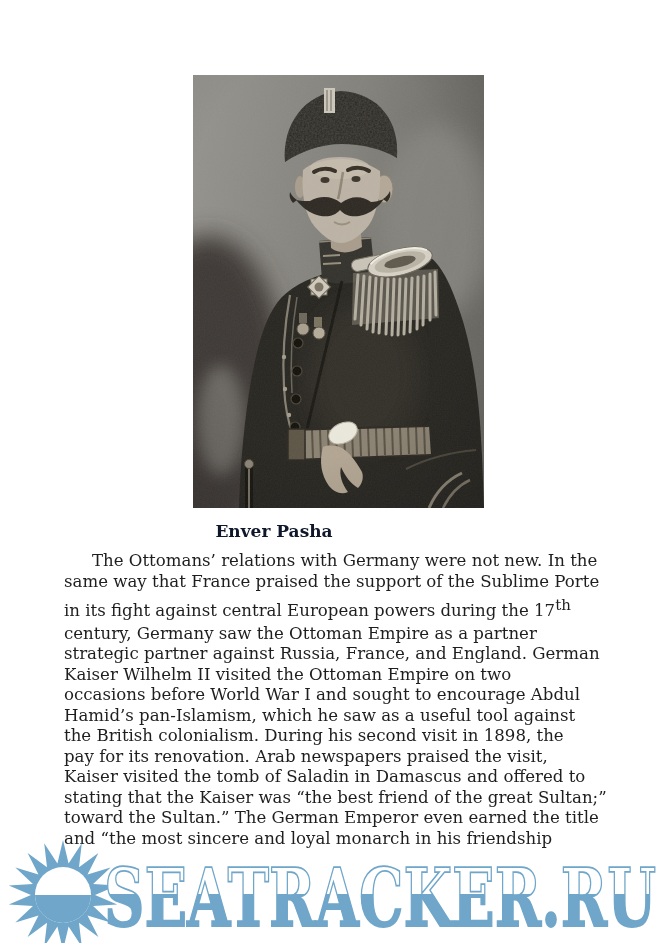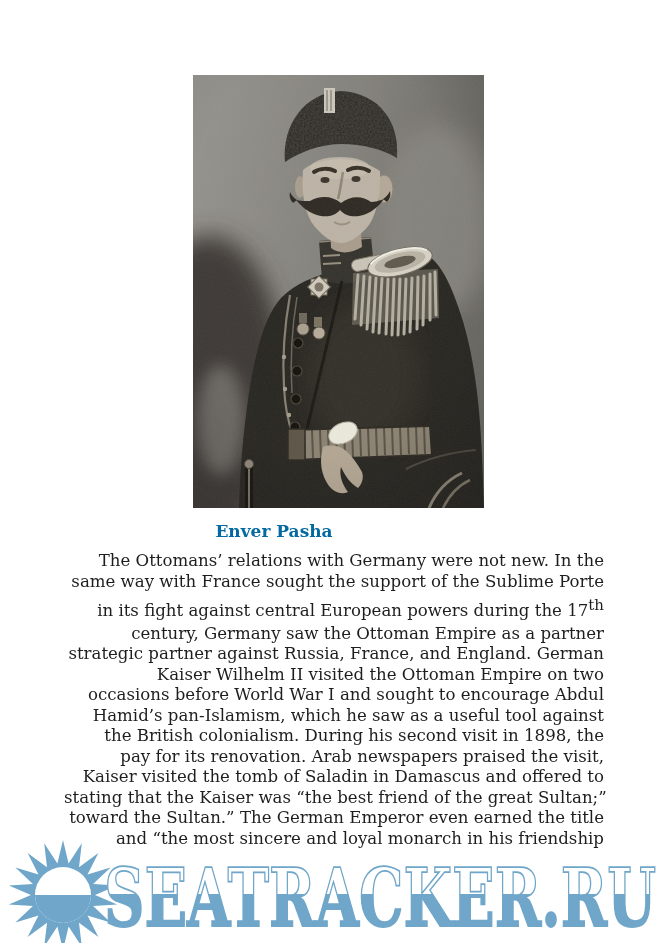--- a/index.html
+++ b/index.html
@@ -1,23 +1,23 @@
 <!DOCTYPE html>
 <html><head>
 <meta charset="utf-8">
 <style>
   html,body{margin:0;padding:0;background:#ffffff;}
   body{width:664px;height:943px;position:relative;overflow:hidden;
        font-family:"DejaVu Serif",serif;color:#1f1f1f;}
   .page{position:absolute;inset:0;background:#ffffff;}
   .photo{position:absolute;left:193px;top:75px;width:291px;height:433px;display:block;}
   .caption{position:absolute;left:0;top:521px;width:548px;text-align:center;
-           font-weight:bold;font-size:17px;color:#0369a1;}
+           font-weight:bold;font-size:17px;color:#0f172a;}
   .body-text{position:absolute;left:64px;top:551px;width:540px;
-             font-size:16.6px;line-height:20.5px;color:#1e1e1e;text-align:right;}
+             font-size:16.6px;line-height:20.5px;color:#1e1e1e;}
   .tl{white-space:nowrap;}
   .tl.indent{padding-left:28px;}
   .tl.sup-line{margin-top:9px;margin-bottom:2px;}
   .tl sup{font-size:15px;line-height:0;vertical-align:6px;}
   .watermark{position:absolute;left:0;top:845px;width:664px;height:98px;overflow:visible;}
 </style>
 </head>
 <body>
 
 <div class="page">
@@ -175,21 +175,21 @@
     </g>
 
     <rect x="0" y="0" width="291" height="433" fill="url(#vig)"></rect>
     <rect x="0" y="0" width="291" height="433" filter="url(#grain)" opacity="0.5"></rect>
   </svg>
 
   <div class="caption">Enver Pasha</div>
 
   <div class="body-text">
     <div class="tl indent"><span>The Ottomans’ relations with Germany were not new. In the</span></div>
-    <div class="tl"><span>same way with France sought the support of the Sublime Porte</span></div>
+    <div class="tl"><span>same way that France praised the support of the Sublime Porte</span></div>
     <div class="tl sup-line"><span>in its fight against central European powers during the 17</span><sup>th</sup></div>
     <div class="tl"><span>century, Germany saw the Ottoman Empire as a partner</span></div>
     <div class="tl"><span>strategic partner against Russia, France, and England. German</span></div>
     <div class="tl"><span>Kaiser Wilhelm II visited the Ottoman Empire on two</span></div>
     <div class="tl"><span>occasions before World War I and sought to encourage Abdul</span></div>
     <div class="tl"><span>Hamid’s pan-Islamism, which he saw as a useful tool against</span></div>
     <div class="tl"><span>the British colonialism. During his second visit in 1898, the</span></div>
     <div class="tl"><span>pay for its renovation. Arab newspapers praised the visit,</span></div>
     <div class="tl"><span>Kaiser visited the tomb of Saladin in Damascus and offered to</span></div>
     <div class="tl"><span>stating that the Kaiser was “the best friend of the great Sultan;”</span></div>

